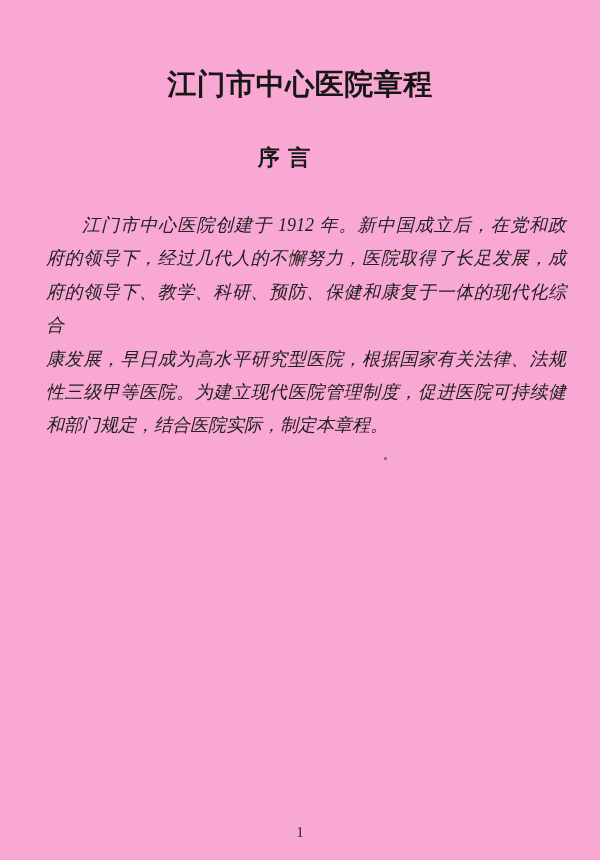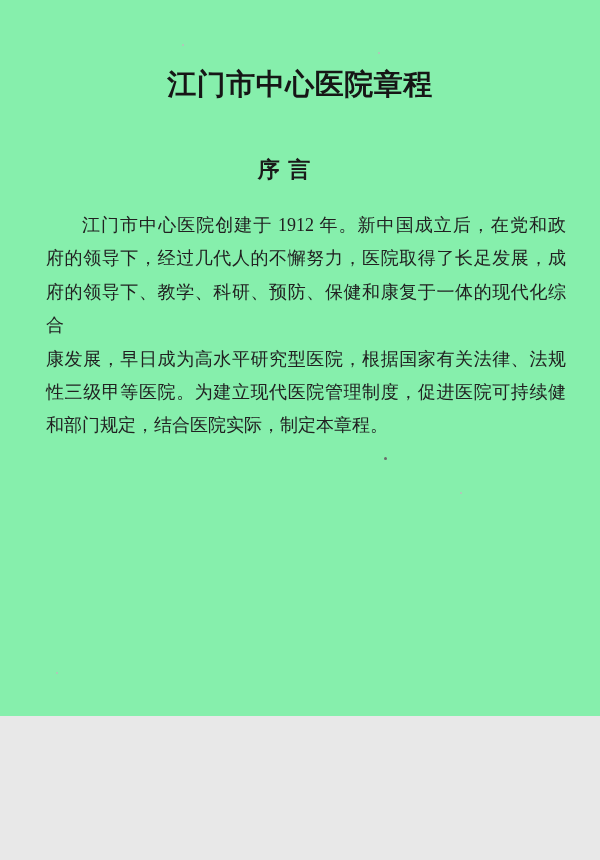--- a/index.html
+++ b/index.html
@@ -2,61 +2,62 @@
 <html><head>
 <meta charset="utf-8">
 <style>
   * { margin: 0; padding: 0; box-sizing: border-box; }
   html, body { background: #e8e8e8; }
   body { font-family: "Liberation Serif", serif; }
 
   .page {
     position: relative;
     width: 600px;
-    height: 716px;
+    height: 860px;
     margin: 0 auto;
-    background: #86efac;
+    background: #f9a8d4;
     color: #1e1e1e;
     overflow: hidden;
   }
 
   .doc-title {
     position: absolute;
     top: 66px;
     left: 0;
     right: 0;
     text-align: center;
     font-size: 29px;
     font-weight: 700;
     letter-spacing: 0.5px;
     color: #161616;
     line-height: 36px;
   }
 
   .preface-heading {
     position: absolute;
-    top: 156px;
+    top: 144px;
     left: 0;
     right: 32px;            
     text-align: center;
     font-size: 22px;
     font-weight: 700;
     word-spacing: 3px;
     color: #1a1a1a;
     line-height: 28px;
   }
 
   .body-text {
     position: absolute;
     left: 46px;
     top: 209px;
     width: 520px;
     font-size: 18px;
     line-height: 33.4px;
     color: #212121;
+    font-style: italic;
   }
 
   .body-line {
     text-align: justify;
     text-align-last: justify;
     text-justify: inter-character;
   }
   .body-line.first { text-indent: 2em; }
   .body-line.last  { text-align: right; text-align-last: left; }
 

